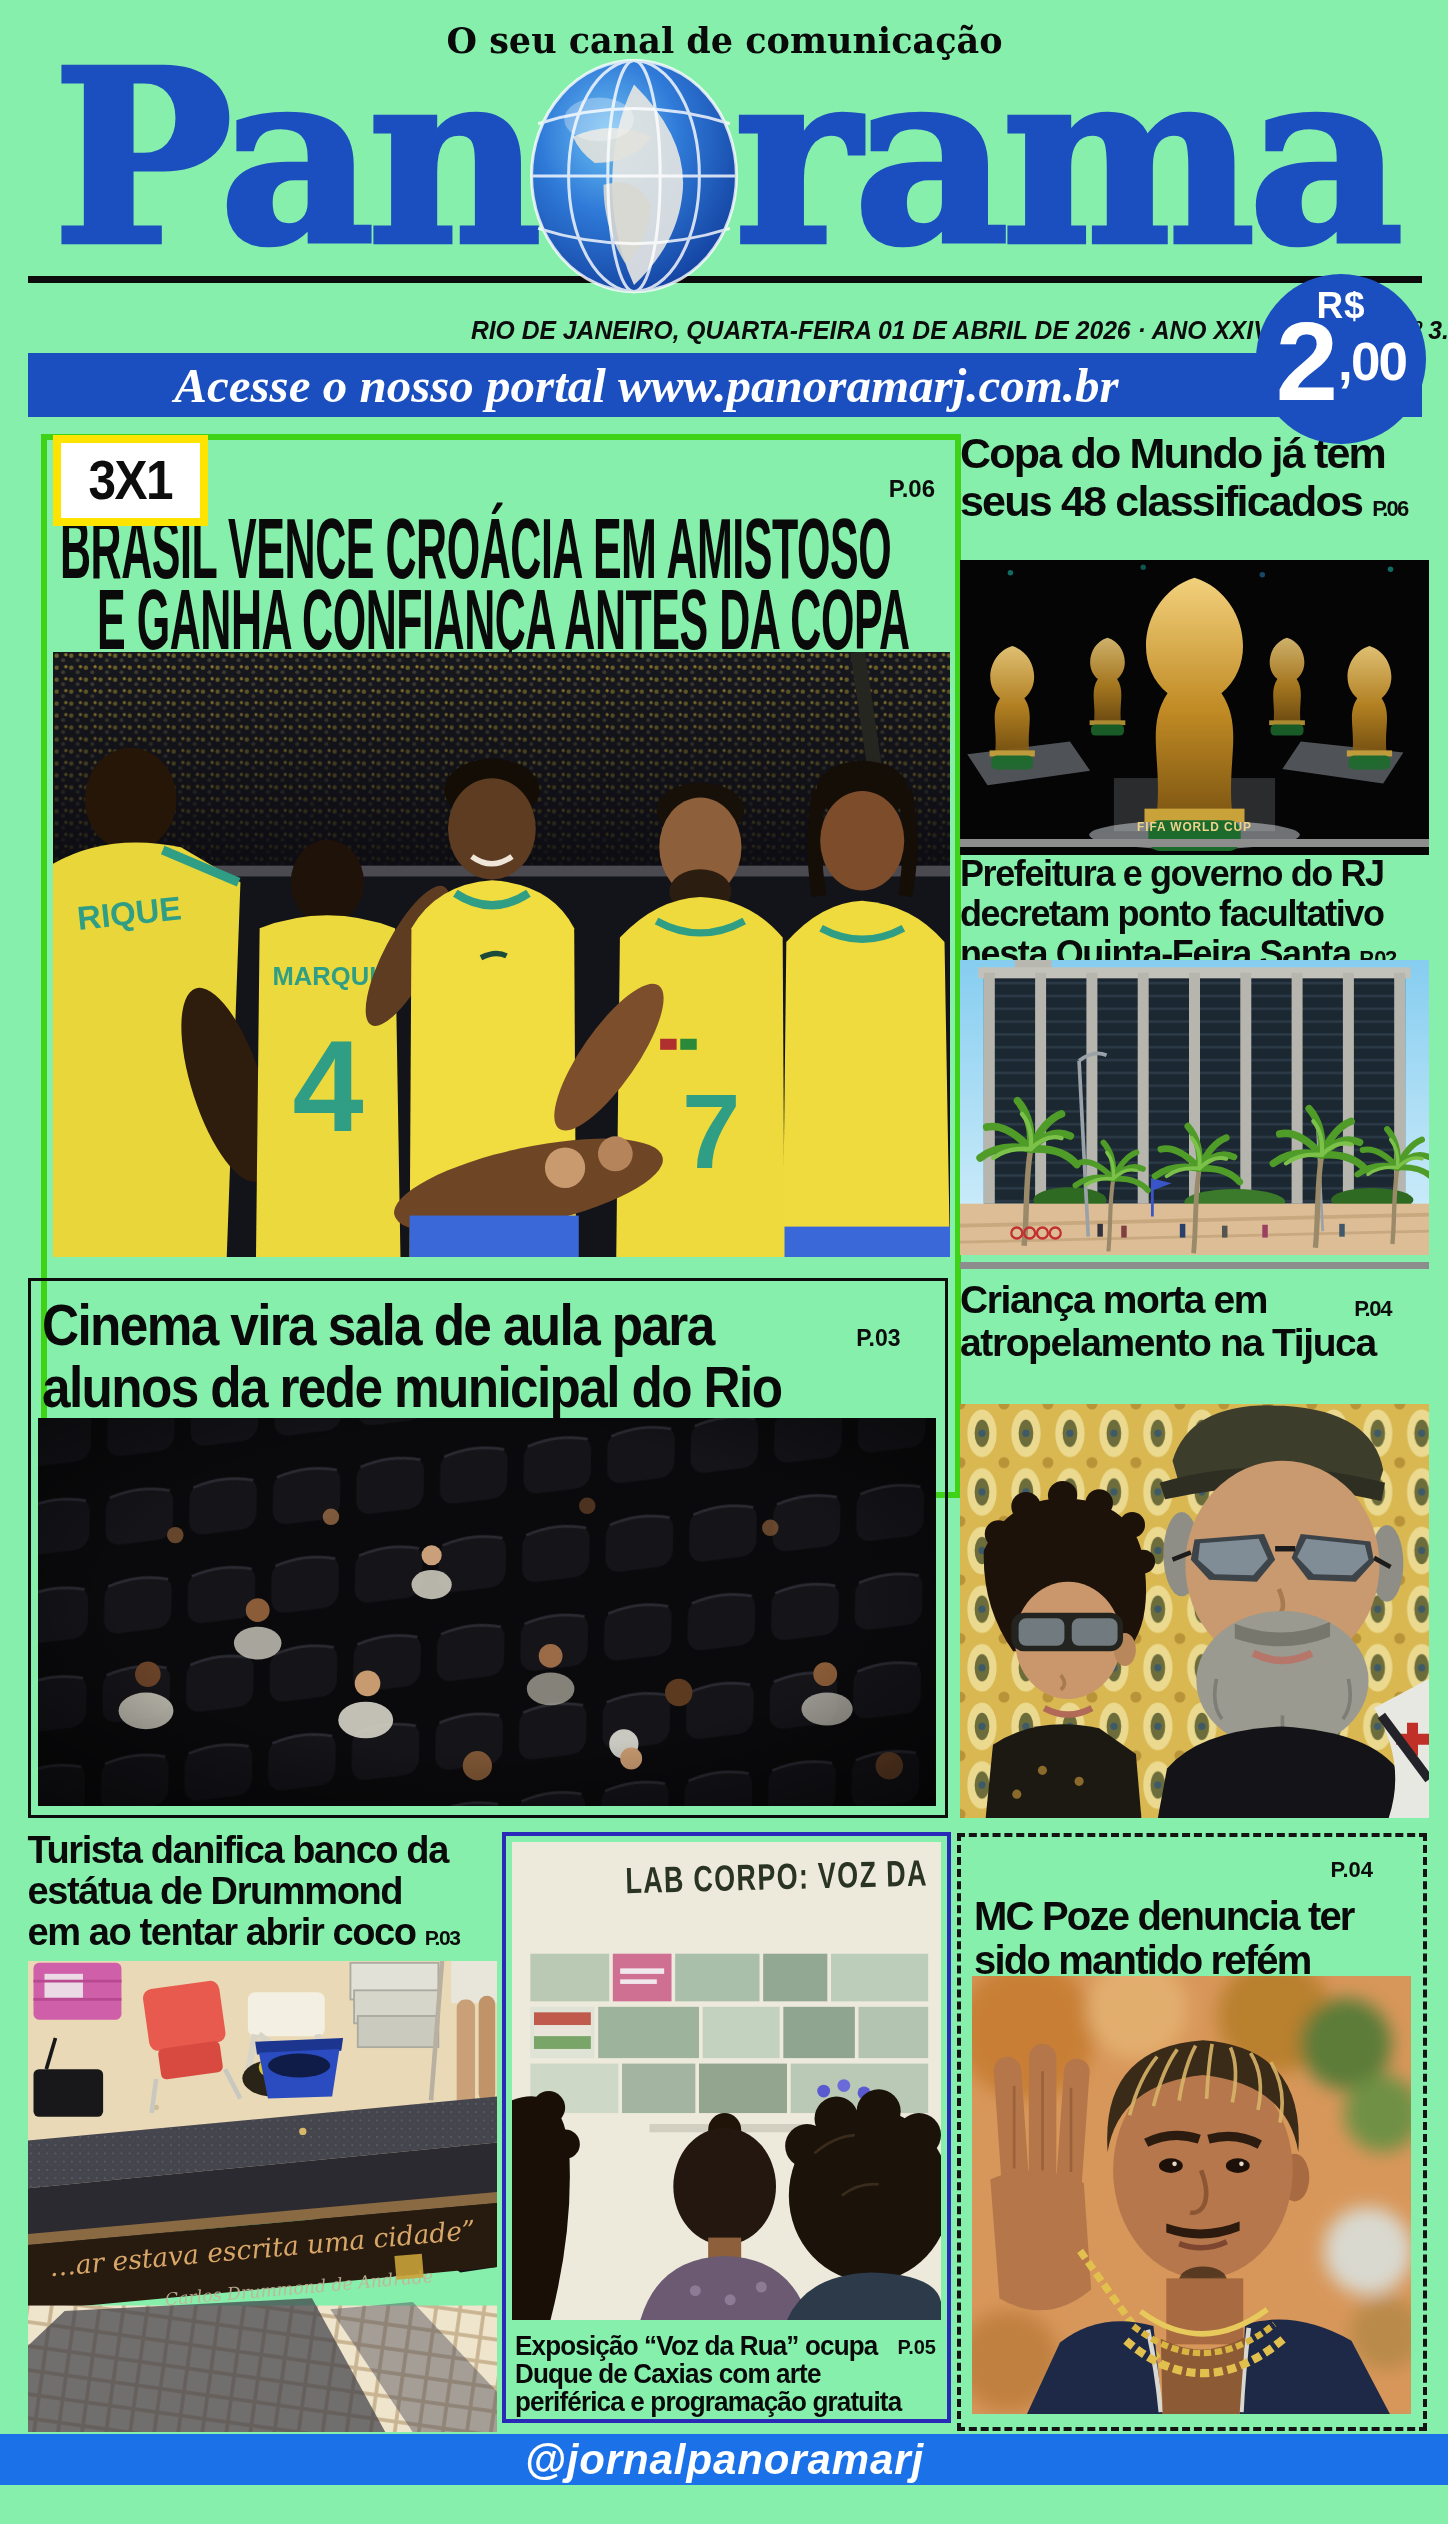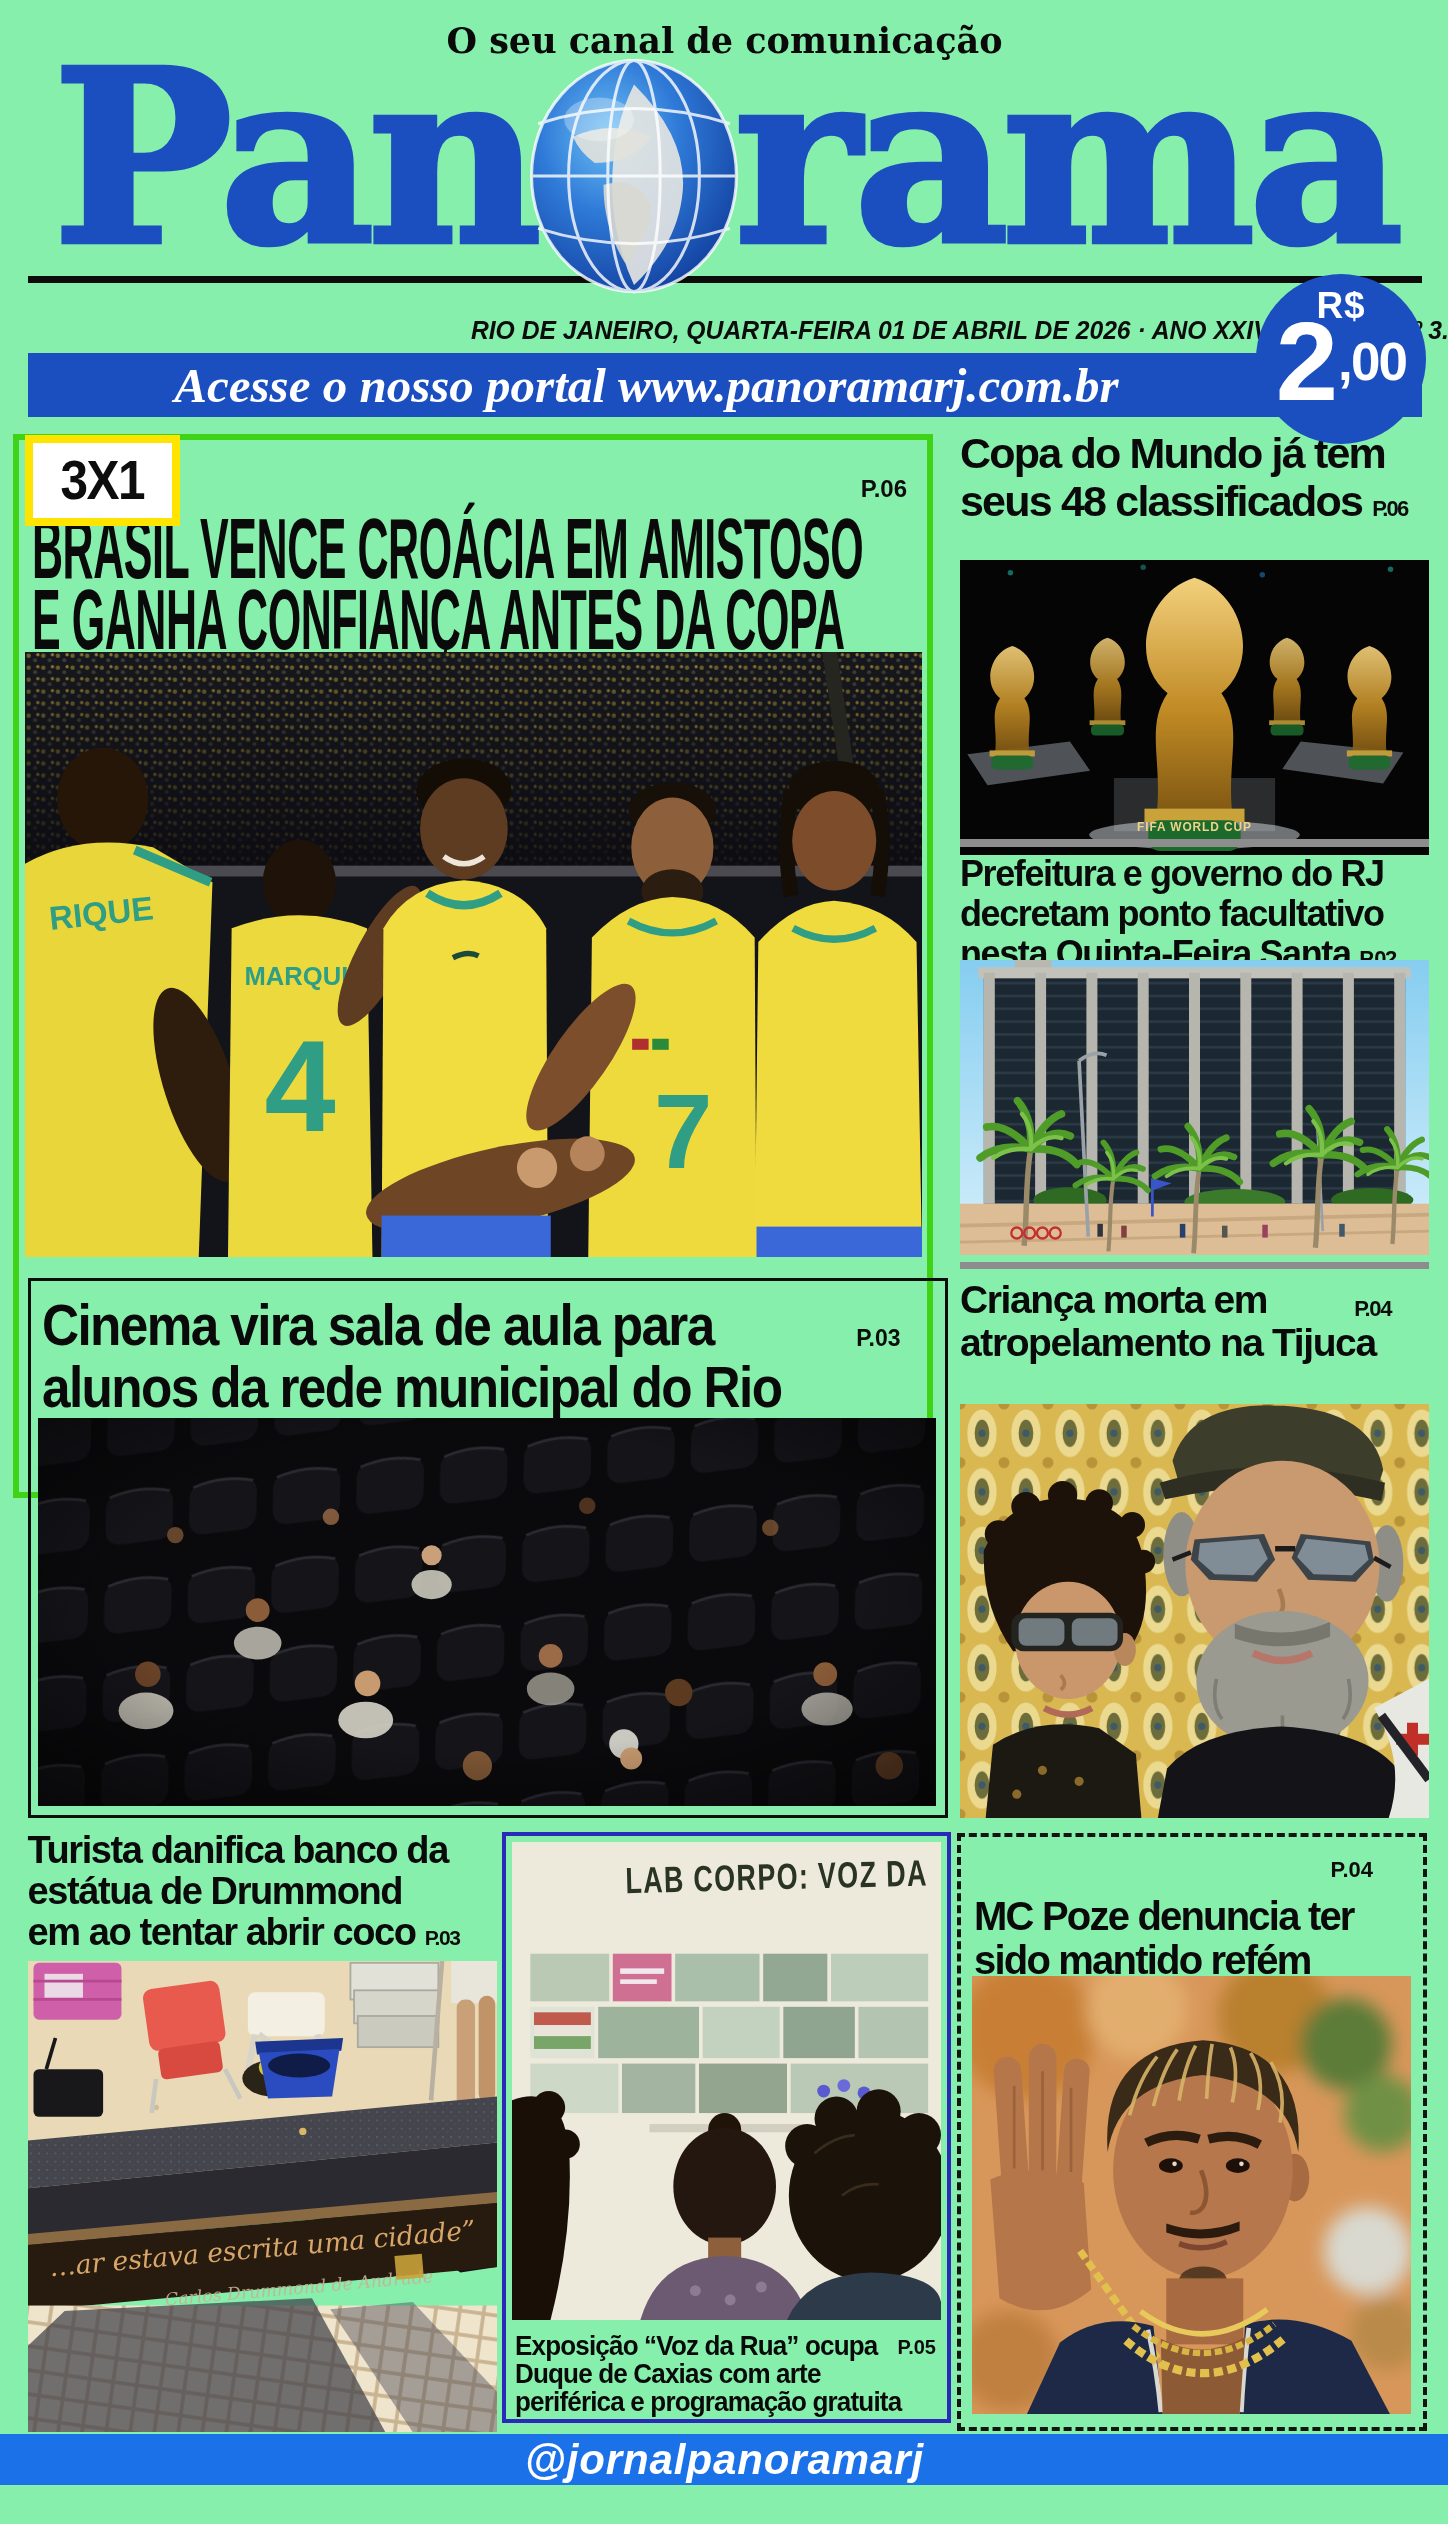--- a/index.html
+++ b/index.html
@@ -25,21 +25,21 @@
   .price-cur{font-size:37px;font-weight:bold;margin-top:13px;line-height:37px;letter-spacing:0.9px;}
   .price-val{display:flex;align-items:flex-end;line-height:84px;margin-top:-3.7px;}
   .price-int{font-size:112px;font-weight:bold;}
   .price-cents{font-size:53px;font-weight:bold;letter-spacing:-1.8px;}
   .banner{left:27.5px;top:353px;width:1394px;height:64px;background:#1b4fc0;z-index:2;
           display:flex;align-items:center;justify-content:center;padding-right:156px;box-sizing:border-box;}
   .banner span{font-family:"Liberation Serif",serif;font-style:italic;font-weight:bold;
                font-size:49px;color:#fff;white-space:nowrap;}
 
   
-  .green-box{left:13px;top:434px;width:920px;height:1064px;border:6.4px solid #3ed316;box-sizing:border-box;}
+  .green-box{left:41px;top:434px;width:920px;height:1064px;border:6.4px solid #3ed316;box-sizing:border-box;text-align:right;}
   .score-badge{left:5.5px;top:-5.5px;width:139px;height:75px;background:#fff;border:8.2px solid #ffe400;
                display:flex;align-items:center;justify-content:center;z-index:2;}
   .score-badge span{font-size:55px;font-weight:bold;letter-spacing:-1.8px;transform:scaleX(.9);}
   .pref{font-size:22px;font-weight:bold;color:#0d0d0d;}
   .main-pref{right:20px;top:35px;font-size:24px;}
   .main-head{left:13px;top:73px;}
   .hl-line-main{height:71px;}
   .cond50{display:inline-block;white-space:nowrap;transform:scaleX(.5);transform-origin:0 0;
           font-size:86px;font-weight:bold;letter-spacing:-0.9px;line-height:71px;color:#0a0a0a;}
   .photo{display:block;}

